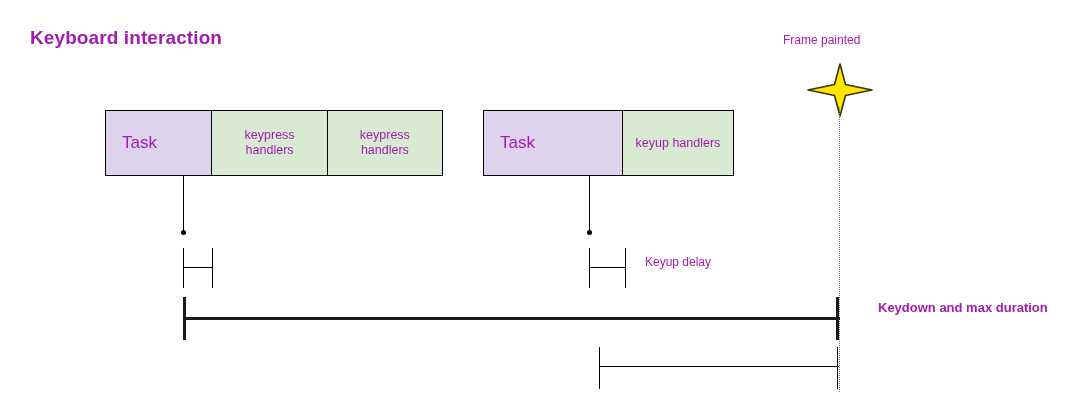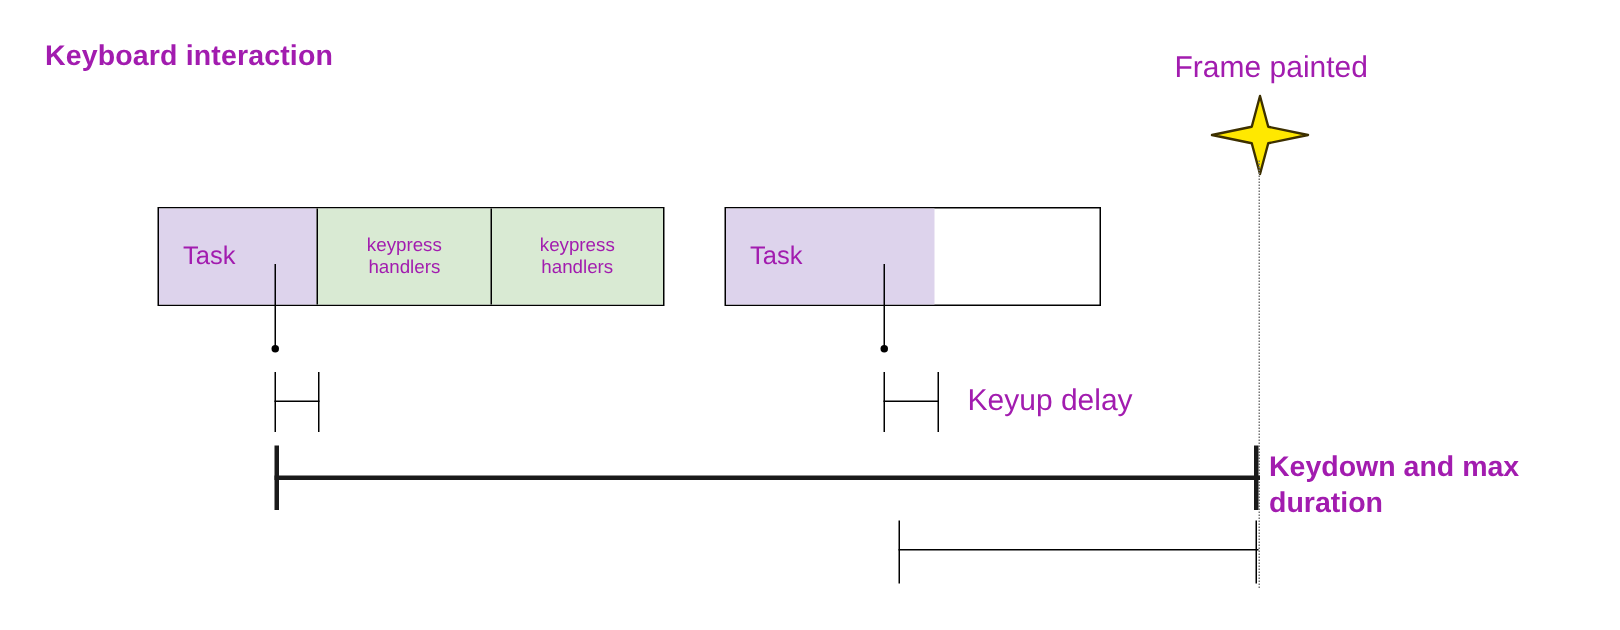--- a/index.html
+++ b/index.html
@@ -29,21 +29,20 @@
     letter-spacing: 0.1px;
     white-space: nowrap;
   }
 
   
   .strip {
     position: absolute;
     display: flex;
     box-sizing: border-box;
     border: 1.4px solid #000000;
-    margin-top: 28px;
   }
   .cell {
     box-sizing: border-box;
     display: flex;
     align-items: center;
     justify-content: center;
     text-align: center;
     line-height: 1.2;
     white-space: pre-line;
   }
@@ -73,22 +72,22 @@
     background: #000000;
   }
 
   
   .lbl {
     position: absolute;
     font-size: 14.5px;
     white-space: nowrap;
     line-height: 1.25;
   }
-  .lbl.big   { font-size: 20px; }
-  .lbl.bold  { font-weight: bold; font-size: 19px; white-space: normal; }
+  .lbl.big   { font-size: 12px; }
+  .lbl.bold  { font-weight: bold; font-size: 13px; white-space: normal; margin-left: 32px; }
 
   
   .star { position: absolute; }
 </style>
 </head>
 <body>
 
 <div id="stage">
 
   <div class="title">Keyboard interaction</div>
@@ -106,20 +105,21 @@
   <div class="strip" style="left:105px; top:110px; width:338px; height:66px;">
     <div class="cell task" style="width:106px; background:#ddd3ec;">Task</div>
     <div class="cell handler" style="width:116px; background:#d9ead3;">keypress
 handlers</div>
     <div class="cell handler" style="width:116px; background:#d9ead3;">keypress
 handlers</div>
   </div>
 
   <div class="strip" style="left:483px; top:110px; width:251px; height:66px;">
     <div class="cell task" style="width:139px; background:#ddd3ec;">Task</div>
+    <div class="cell handler" style="width:112px; background:#d9ead3;">keyup handlers</div>
   </div>
 
   <div class="vline" style="left:183px; top:176px; height:58px;"></div>
   <div class="dot" style="left:181px; top:230px;"></div>
 
   <div class="vline" style="left:589px; top:176px; height:58px;"></div>
   <div class="dot" style="left:587px; top:230px;"></div>
 
   <div class="vline" style="left:183px; top:248px; height:40px;"></div>
   <div class="vline" style="left:212px; top:248px; height:40px;"></div>

